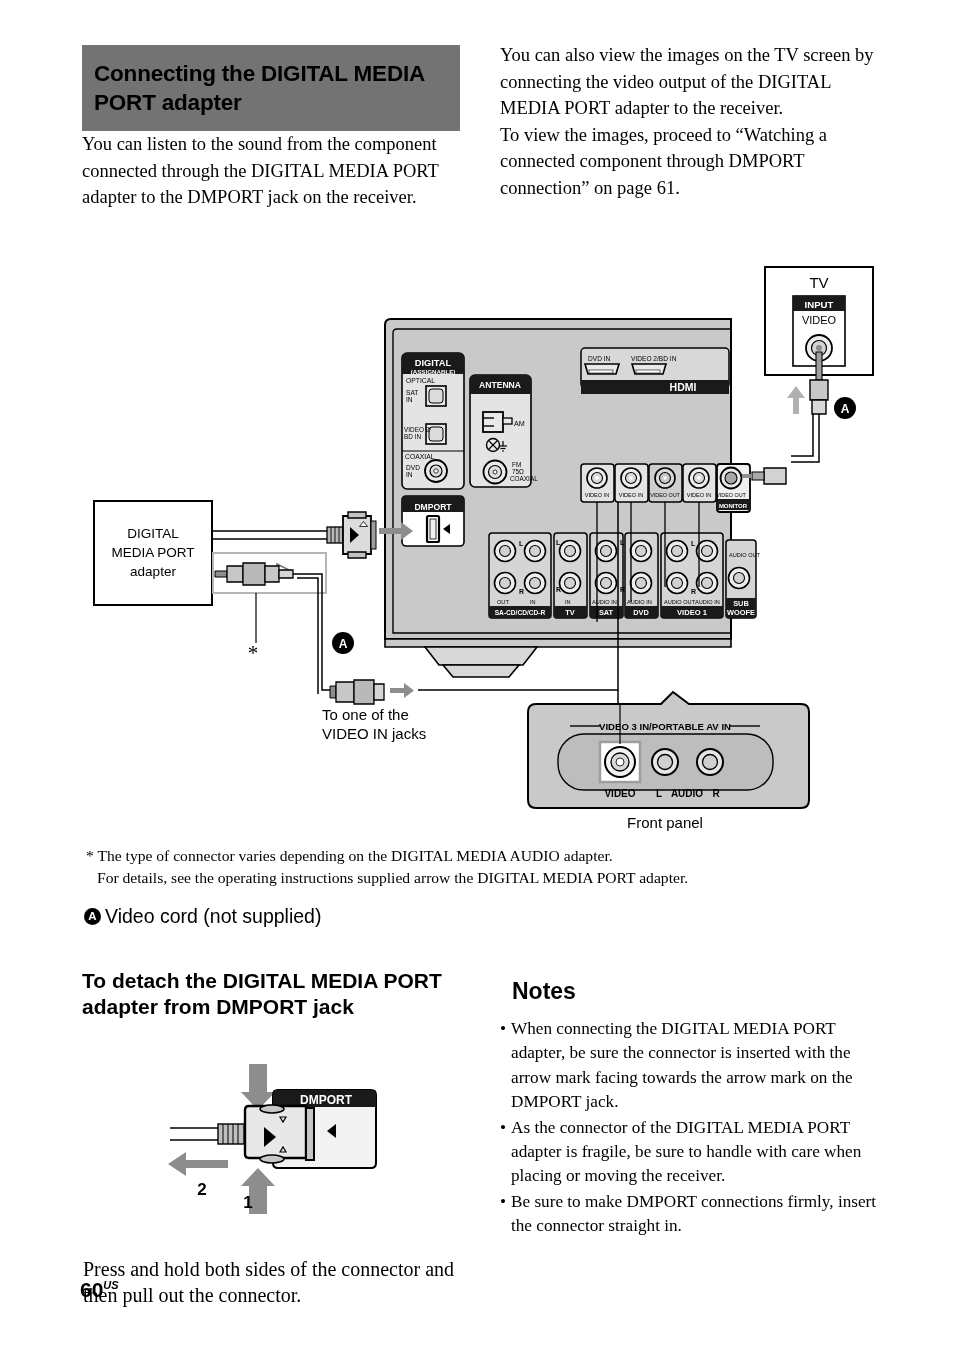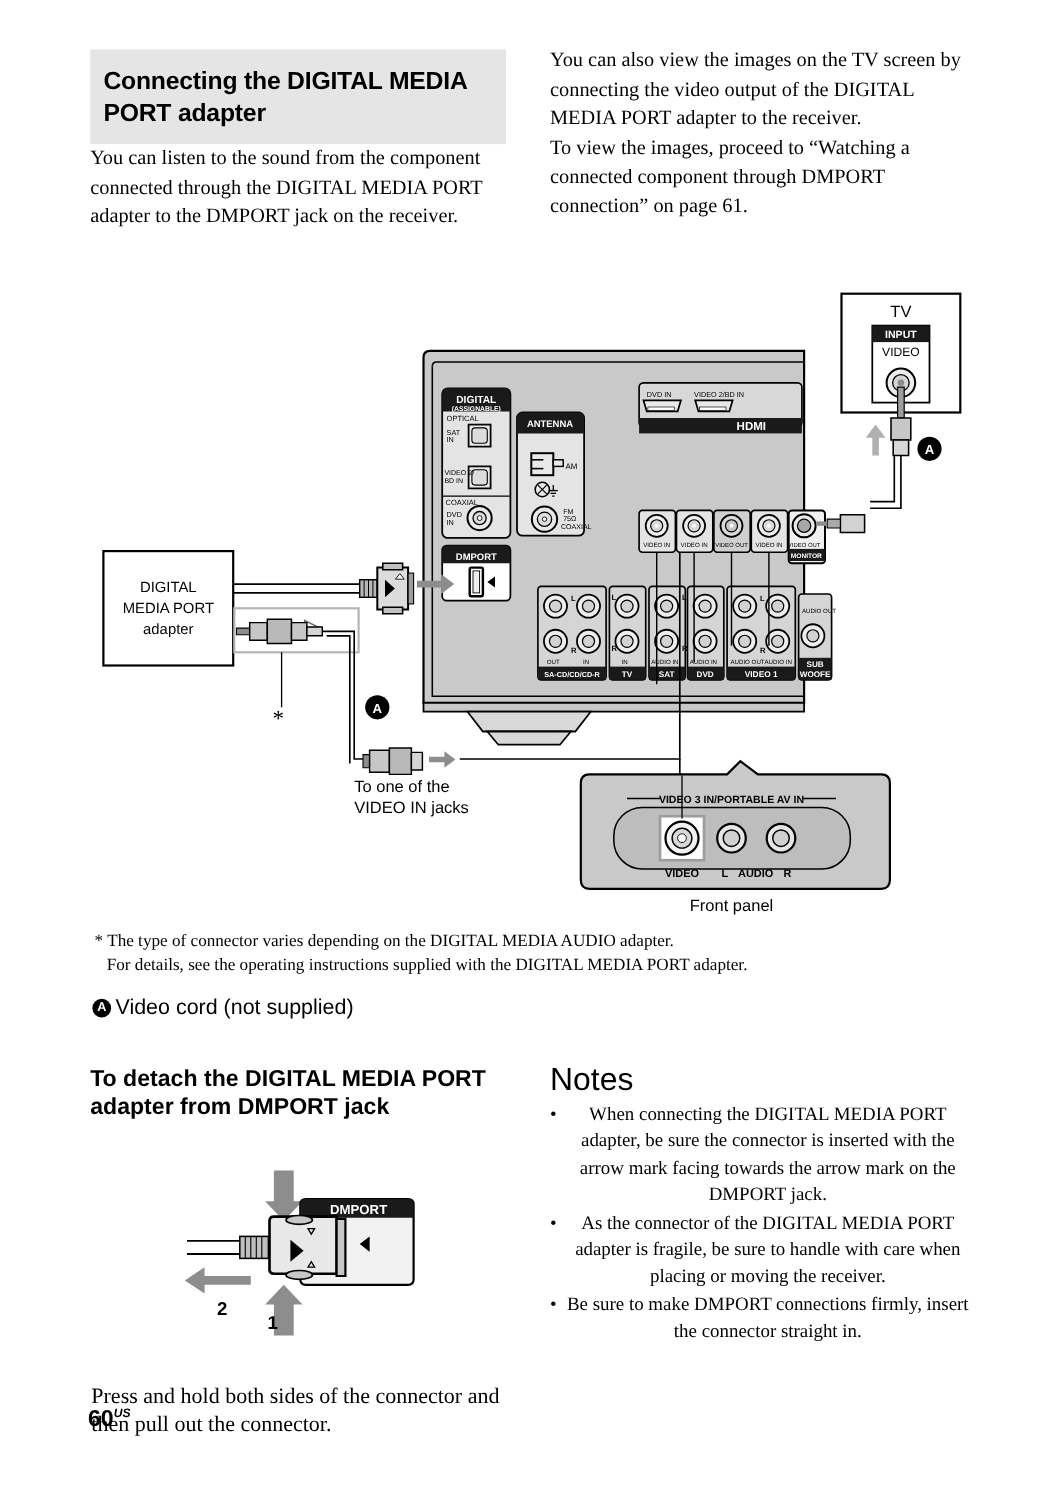--- a/index.html
+++ b/index.html
@@ -3,44 +3,44 @@
 <meta charset="utf-8">
 <style>
   html,body{margin:0;padding:0;background:#fff;}
   body{width:954px;height:1352px;position:relative;font-family:"Liberation Serif",serif;color:#000;}
   .page{position:absolute;inset:0;width:954px;height:1352px;overflow:hidden;}
 
   
   .col-left{position:absolute;left:82px;top:45px;width:378px;}
   .col-right{position:absolute;left:500px;top:42px;width:382px;}
 
-  .sec-head{background:#e5e5e5;font-family:"Liberation Sans",sans-serif;font-weight:bold;
+  .sec-head{background:#737373;font-family:"Liberation Sans",sans-serif;font-weight:bold;
             font-size:22.5px;line-height:29px;letter-spacing:-0.2px;padding:14px 12px 14px 12px;
             margin:0;color:#000;}
   .body-text{font-size:18.5px;line-height:26.6px;margin:0;}
   .col-left .body-text{}
 
   .sub-head{font-family:"Liberation Sans",sans-serif;font-weight:bold;font-size:21px;
             line-height:26px;margin:0;}
-  .notes-head{font-family:"Liberation Sans",sans-serif;font-weight:normal;font-size:29px;margin:0;}
+  .notes-head{font-family:"Liberation Sans",sans-serif;font-weight:bold;font-size:23px;margin:12px;}
 
   .footnote{position:absolute;left:86px;top:845px;width:800px;font-size:15.6px;line-height:21.5px;}
   .footnote .ln2{padding-left:11px;display:block;}
 
   .acord{position:absolute;left:84px;top:905px;font-family:"Liberation Sans",sans-serif;
          font-size:19.5px;display:flex;align-items:center;gap:4px;}
 
   .circA{display:inline-flex;align-items:center;justify-content:center;background:#000;color:#fff;
          border-radius:50%;width:17px;height:17px;font-family:"Liberation Sans",sans-serif;
          font-weight:bold;font-size:11.5px;line-height:1;}
 
   .detach{position:absolute;left:82px;top:968px;width:380px;}
   .notes{position:absolute;left:500px;top:966px;width:385px;}
   .notes ul{margin:2px 0 0 0;padding:0;list-style:none;}
-  .notes li{font-size:17.2px;line-height:24.4px;position:relative;padding-left:11px;margin-bottom:1px;text-align:center;}
+  .notes li{font-size:17.2px;line-height:24.4px;position:relative;padding-left:11px;margin-bottom:1px;}
   .notes li:before{content:"\2022";position:absolute;left:0;top:0;}
 
   .press-text{position:absolute;left:83px;top:1224px;width:380px;font-size:20px;line-height:26.4px;margin-top:32px;}
   .pageno{position:absolute;left:80px;top:1278px;font-family:"Liberation Sans",sans-serif;
           font-weight:bold;font-size:21px;}
   .pageno sup{font-size:11px;font-style:italic;font-weight:bold;vertical-align:super;}
 
   
   .diagram{position:absolute;left:0;top:0;width:954px;height:1352px;pointer-events:none;}
   svg{display:block;}
@@ -404,21 +404,21 @@
     <g>
       <circle cx="845" cy="408" r="11" fill="#000"></circle>
       <text x="845" y="413" text-anchor="middle" fill="#fff" font-size="12" font-weight="bold">A</text>
     </g>
   </svg>
   </div>
 
   <div class="footnote">
     <span>*</span>
     <span>The type of connector varies depending on the DIGITAL MEDIA AUDIO adapter.</span>
-    <span class="ln2">For details, see the operating instructions supplied with the DIGITAL MEDIA PORT adapter.</span>
+    <span class="ln2">For details, see the operating instructions supplied arrow the DIGITAL MEDIA PORT adapter.</span>
   </div>
 
   <div class="acord">
     <span class="circA">A</span>
     <span>Video cord (not supplied)</span>
   </div>
 
   <div class="detach">
     <h2 class="sub-head">To detach the DIGITAL MEDIA PORT adapter from DMPORT jack</h2>
   </div>

